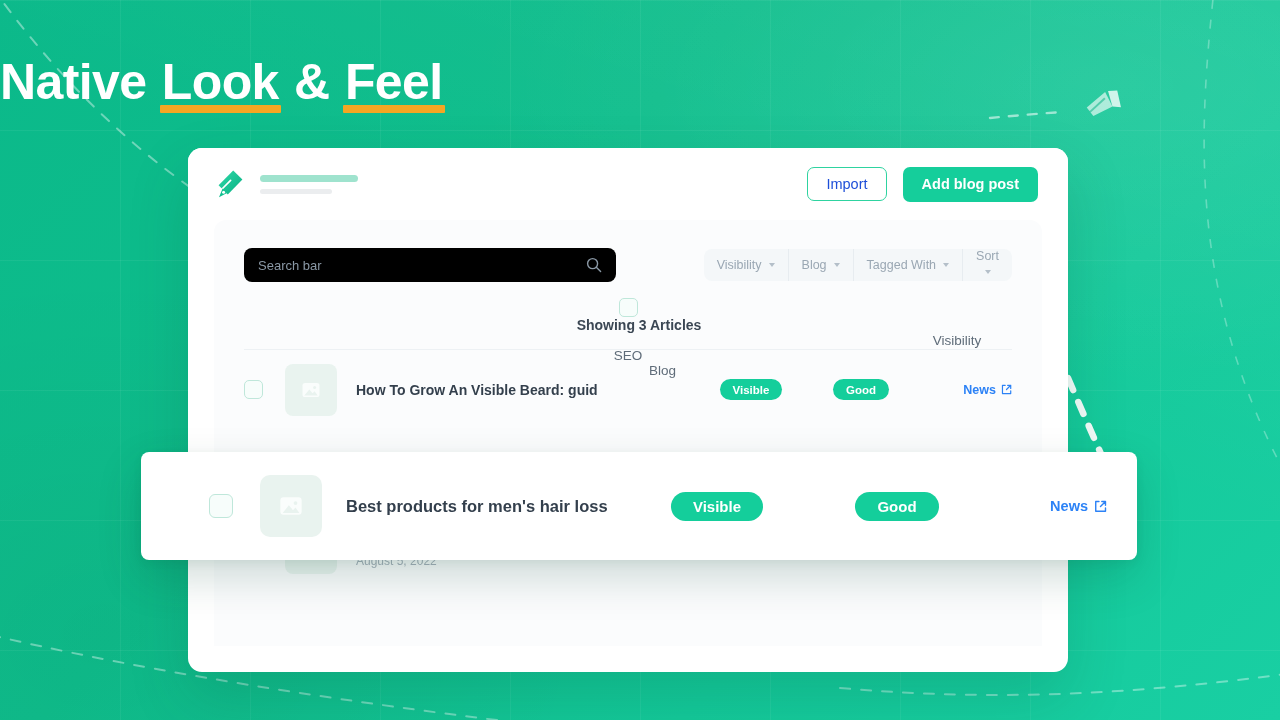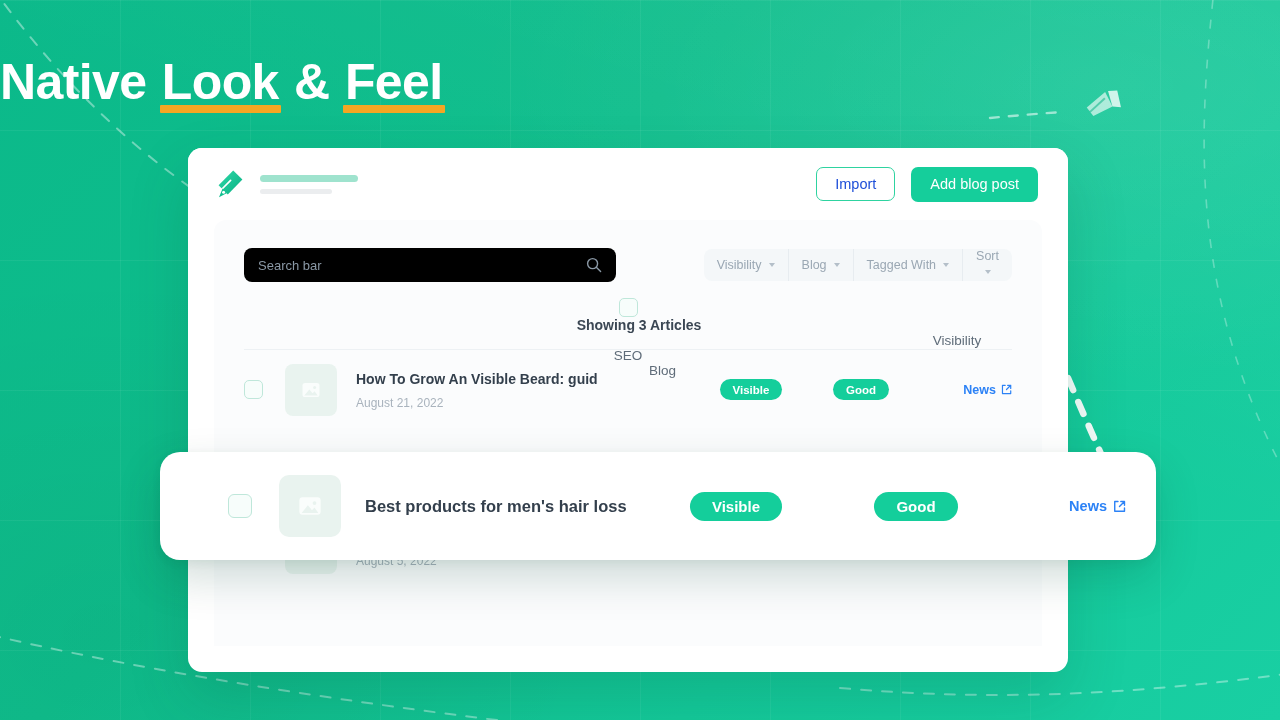--- a/index.html
+++ b/index.html
@@ -63,21 +63,21 @@
   .brand-bars { display:flex; flex-direction:column; gap:7px; }
   .bar-green { width:98px; height:7px; border-radius:4px; background:#9FE3CE; }
   .bar-grey  { width:72px; height:5px; border-radius:3px; background:#EBEDEF; }
   .topbar-actions { margin-left:auto; display:flex; align-items:center; gap:16px; }
   .btn {
     font-size:14.5px; font-weight:500; border-radius:7px;
     display:flex; align-items:center; justify-content:center;
     height:34px; padding:0 18px; cursor:pointer; white-space:nowrap;
   }
   .btn-outline { border:1.5px solid #2ED3A0; color:#1d4ed8; background:#fff; }
-  .btn-solid   { background:#15CE9B; color:#ffffff; border:none; font-weight:400; height:35px; padding:0 19px; }
+  .btn-solid   { background:#15CE9B; color:#ffffff; border:none; font-weight:700; height:35px; padding:0 19px; }
 
   
   .content-card {
     margin:0 26px; height:426px;
     background:#FBFCFD; border-radius:12px 12px 0 0;
     padding:28px 30px 0 30px; position:relative;
   }
   .toolbar { display:flex; align-items:center; }
   .search {
     position:relative; width:372px; height:34px;
@@ -144,23 +144,23 @@
   .cell-visibility { width:110px; margin-left:auto; }
   .cell-seo { width:110px; }
   .cell-blog { width:96px; justify-content:flex-end; }
   .blog-link {
     display:inline-flex; align-items:center; gap:5px;
     color:#2C82F6; font-size:12.5px; font-weight:600; cursor:pointer;
   }
 
   
   .featured {
-    position:absolute; left:160px; top:452px;
+    position:absolute; left:141px; top:452px;
     width:996px; height:108px;
-    background:#ffffff; border-radius:20px;
+    background:#ffffff; border-radius:8px;
     box-shadow:0 18px 44px rgba(4,66,48,.18), 0 3px 10px rgba(4,66,48,.07);
     z-index:9; display:flex; align-items:center; padding:0 30px 0 0;
   }
   .featured .chk { width:24px; height:24px; border-radius:6px; margin-left:68px; }
   .featured .thumb { width:62px; height:62px; border-radius:10px; margin-left:27px; }
   .featured .row-text { margin-left:24px; }
   .featured .row-title { font-size:16.5px; }
   .featured .row-date  { font-size:12.5px; margin-top:9px; }
   .featured .pill { height:29px; padding:0 22px; border-radius:15px; font-size:15px; }
   .featured .cell-visibility { width:180px; margin-left:auto; }
@@ -264,21 +264,20 @@
         <div class="chk"></div>
         <div class="thumb">
           <svg width="24" height="24" viewBox="0 0 24 24">
             <rect x="3.5" y="5" width="17" height="14" rx="2.6" fill="#FAFDFC"></rect>
             <circle cx="15.6" cy="9.6" r="1.5" fill="#E9F3EF"></circle>
             <path d="M5.3 17.6 L10.3 11.4 L13.6 15.3 L15.6 13.2 L18.7 17.6 Z" fill="#E9F3EF"></path>
           </svg>
         </div>
         <div class="row-text">
           <div class="row-title">How To Grow An Visible Beard: guid</div>
-          <div class="row-date">August 21, 2022</div>
         </div>
         <div class="cell cell-visibility">
           <span class="pill">Visible</span>
         </div>
         <div class="cell cell-seo">
           <span class="pill">Good</span>
         </div>
         <div class="cell cell-blog">
           <span class="blog-link">
             <span>News</span>

